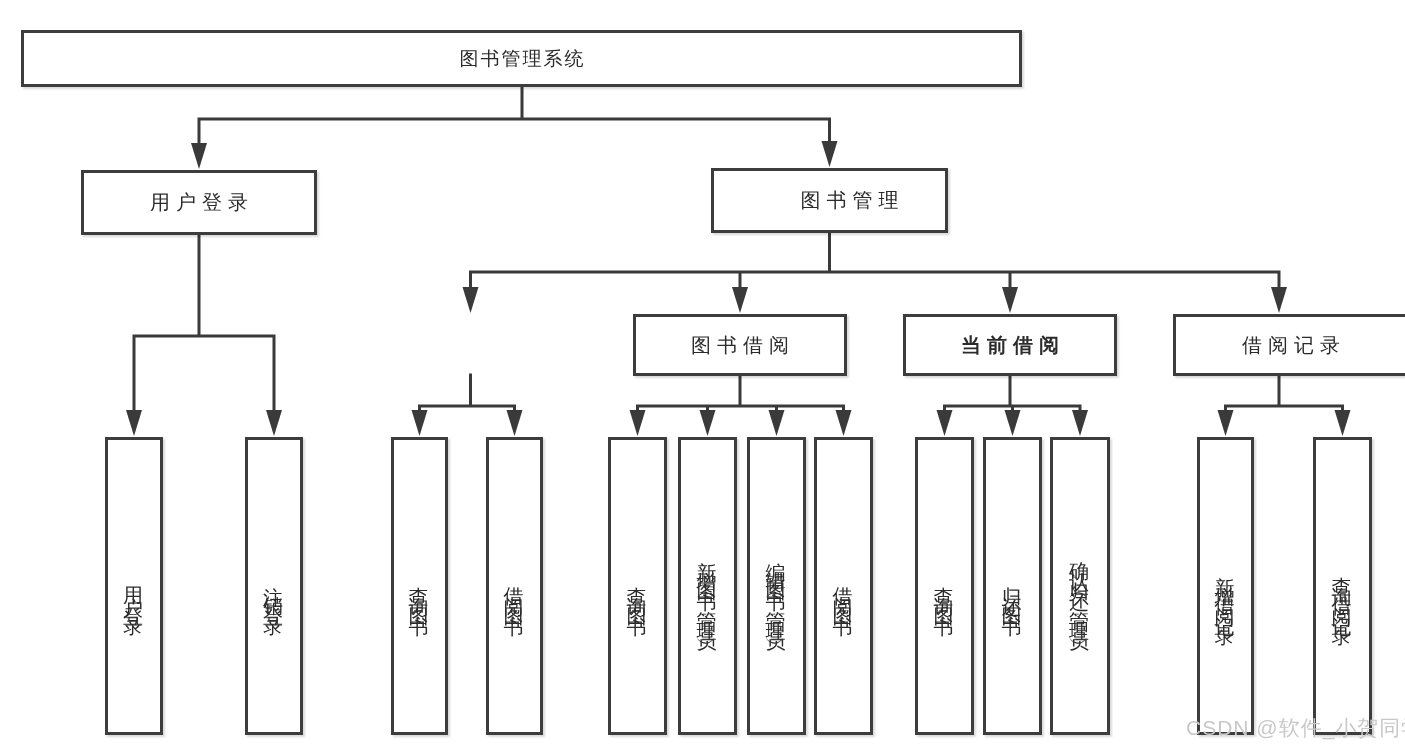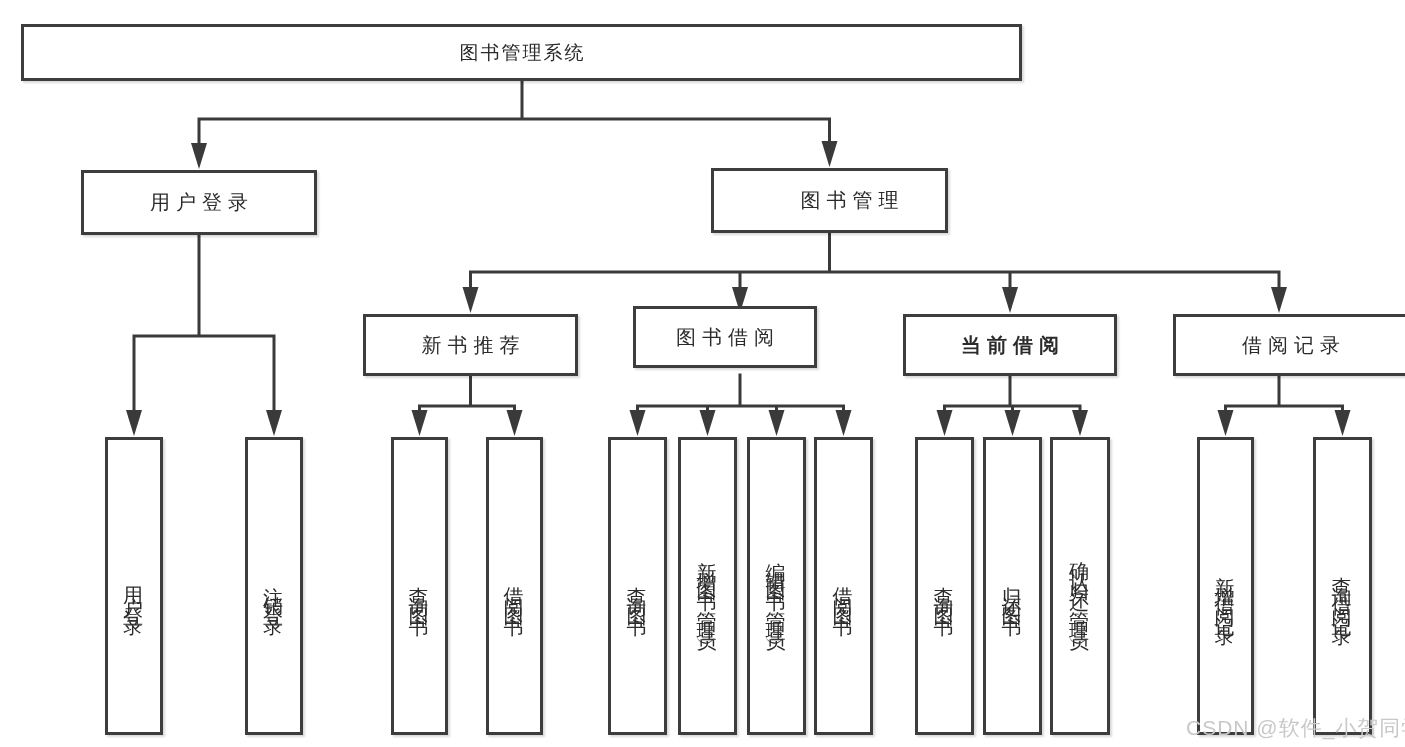--- a/index.html
+++ b/index.html
@@ -45,25 +45,25 @@
     white-space: nowrap;
   }
   .leaf span {
     writing-mode: vertical-rl;
     font-size: 20px;
     letter-spacing: 10px;
     padding-top: 10px;
     white-space: nowrap;
   }
   
-  .n-root        { left: 21px;   top: 24px;  width: 1001px; height: 57px; }
+  .n-root        { left: 21px;   top: 30px;  width: 1001px; height: 57px; }
   .n-user-login  { left: 81px;   top: 170px; width: 236px;  height: 65px; }
   .n-book-mgmt   { left: 711px;  top: 168px; width: 237px;  height: 65px; padding-left: 40px; }
   .n-new-book    { left: 363px;  top: 314px; width: 215px;  height: 62px; }
-  .n-book-borrow { left: 633px;  top: 306px; width: 184px;  height: 62px; }
+  .n-book-borrow { left: 633px;  top: 314px; width: 214px;  height: 62px; }
   .n-cur-borrow  { left: 903px;  top: 314px; width: 214px;  height: 62px; font-weight: bold; }
   .n-records     { left: 1173px; top: 314px; width: 236px;  height: 62px; }
   .leaf          { top: 437px; height: 298px; }
   .l1  { left: 105px;  width: 58px; }
   .l2  { left: 245px;  width: 58px; }
   .l3  { left: 391px;  width: 57px; }
   .l4  { left: 486px;  width: 57px; }
   .l5  { left: 608px;  width: 59px; }
   .l6  { left: 678px;  width: 59px; }
   .l7  { left: 747px;  width: 59px; }
@@ -126,23 +126,20 @@
     <span class="root-label">图书管理系统</span>
   </div>
 
   <div class="box n-user-login">
     <span class="hl">用户登录</span>
   </div>
   <div class="box n-book-mgmt">
     <span class="hl">图书管理</span>
   </div>
 
-  <div class="box n-new-book">
-    <span class="hl">新书推荐</span>
-  </div>
   <div class="box n-book-borrow">
     <span class="hl">图书借阅</span>
   </div>
   <div class="box n-cur-borrow">
     <span class="hl">当前借阅</span>
   </div>
   <div class="box n-records">
     <span class="hl">借阅记录</span>
   </div>
 

